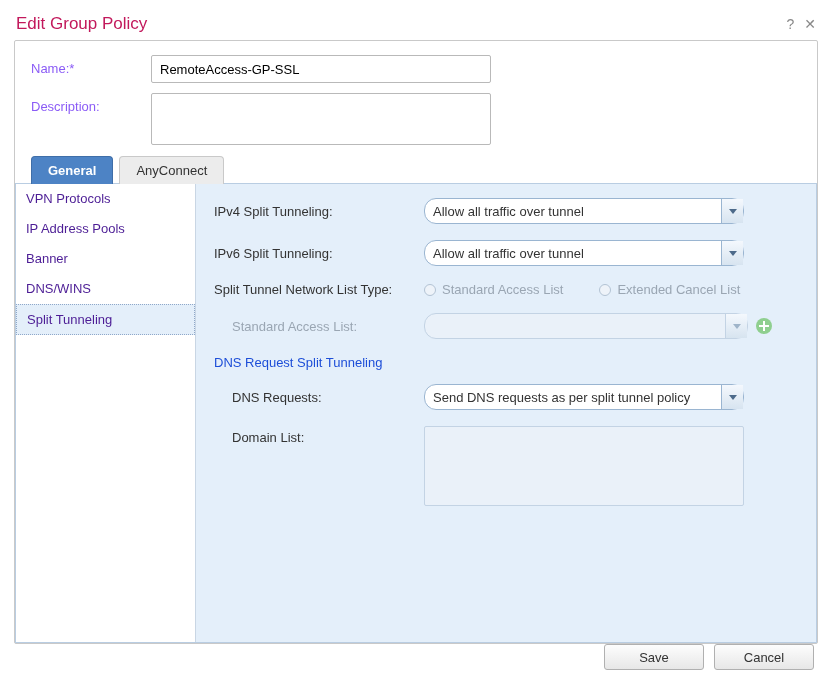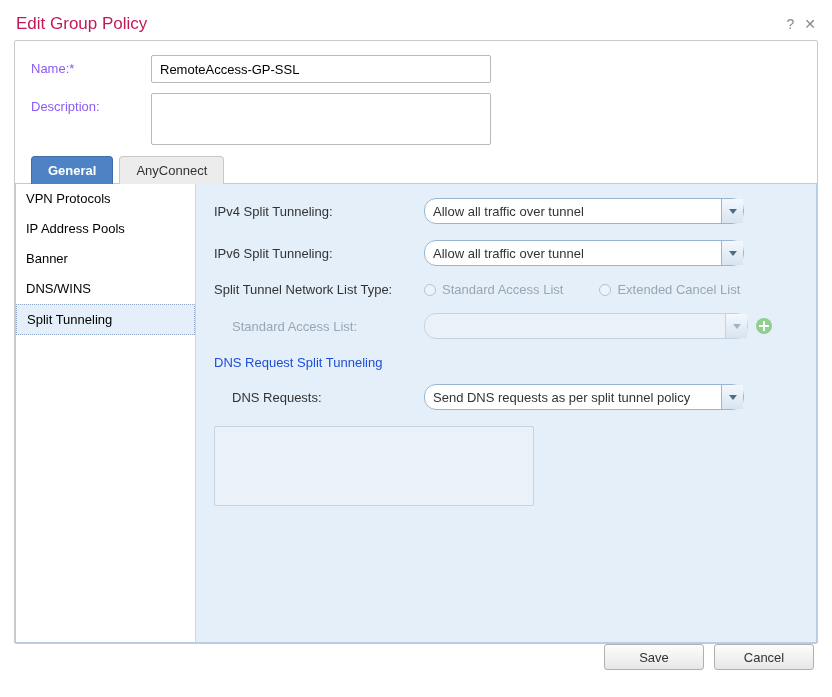--- a/index.html
+++ b/index.html
@@ -69,21 +69,21 @@
     margin-left:-16px; margin-right:-16px;
   }
   .sidenav {
     width:180px;
     background:#fff;
     border-right:1px solid #c9d6e4;
   }
   .sidenav-item {
     padding:7px 10px;
     cursor:pointer;
-    color:#000000;
+    color:#4c1d95;
     border-bottom:1px solid transparent;
   }
   .sidenav-item.selected {
     background:#e4effa;
     border:1px dotted #8fa8c9;
   }
   .content {
     flex:1;
     padding:14px 18px 14px 18px;
   }
@@ -230,20 +230,21 @@
           <div class="clabel indent">DNS Requests:</div>
           <div class="select-wrap full">
             <div class="select-text">Send DNS requests as per split tunnel policy</div>
             <div class="select-btn">
                 <div class="chev-down"></div>
               </div>
           </div>
         </div>
 
         <div class="crow" style="align-items:flex-start;">
+          <div class="clabel indent" style="padding-top:4px;">Domain List:</div>
           <div class="domain-box"></div>
         </div>
       </div>
     </div>
   </div>
 
   <div class="footer">
     <button class="btn">Save</button>
     <button class="btn">Cancel</button>
   </div>

